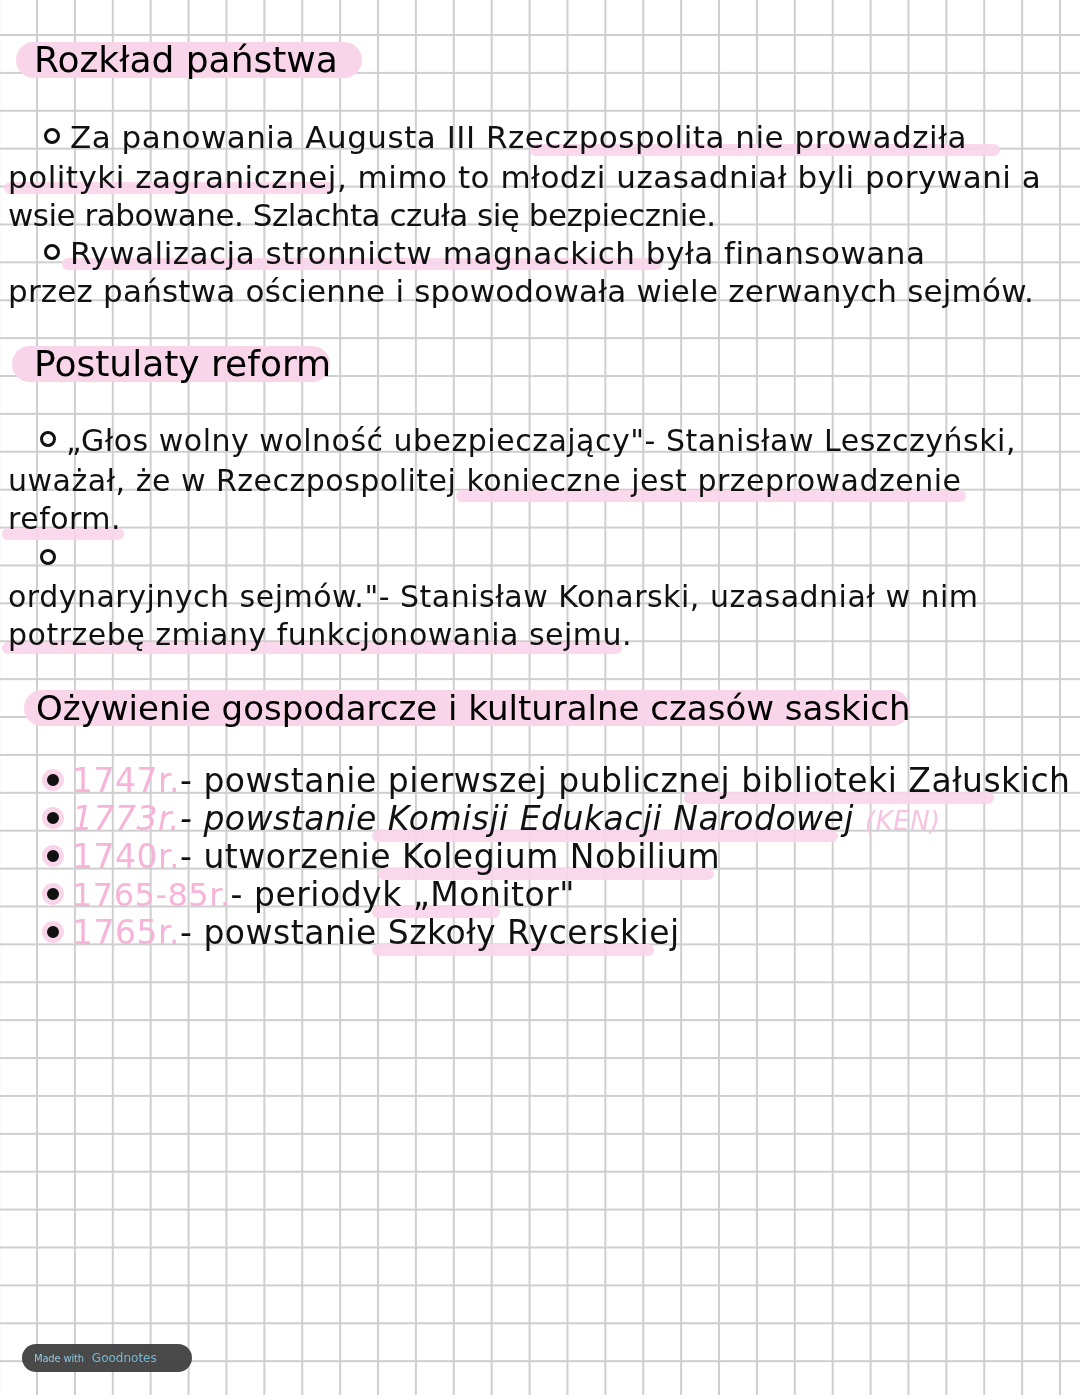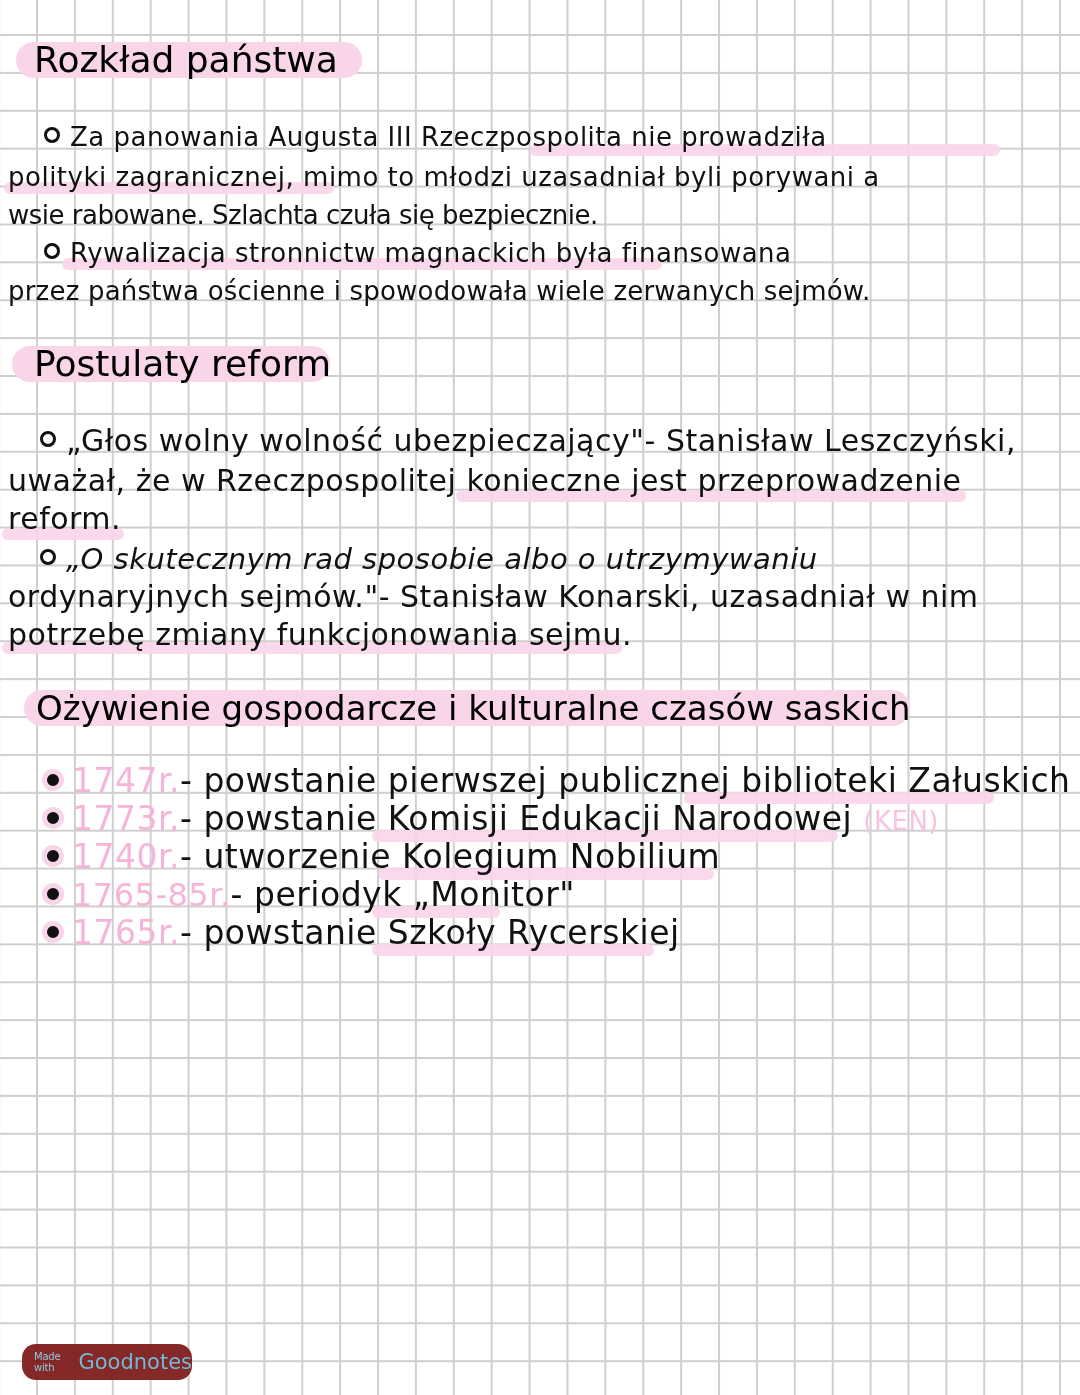--- a/index.html
+++ b/index.html
@@ -9,21 +9,21 @@
       background-image:
         linear-gradient(to right, #cfcfcf 0, #cfcfcf 2px, transparent 2px),
         linear-gradient(to bottom, #cfcfcf 0, #cfcfcf 2px, transparent 2px);
       background-size: 37.9px 37.9px;
       background-position: 36px 34px;
       font-family: "DejaVu Sans", sans-serif;
       color: #111;
     }
     .line {
       position: absolute; white-space: nowrap;
-      font-size: 26px; line-height: 38px; letter-spacing: 0.5px;
+      font-size: 31px; line-height: 38px; letter-spacing: 0.5px;
       color: #111;
     }
     .hl-head {
       position: absolute; background: #f9d5ea; border-radius: 22px; height: 36px;
     }
     .hl-under {
       position: absolute; background: #f9d5ea; border-radius: 10px; height: 12px; opacity: 0.9;
     }
     .heading {
       position: absolute; white-space: nowrap; font-size: 36px; line-height: 44px; color: #000000;
@@ -34,26 +34,26 @@
       position: relative; top: -3px;
     }
     .bullet-small {
       display: inline-block; width: 10px; height: 10px; border-radius: 50%;
       border: 3px solid #111; vertical-align: middle; margin-right: 10px; position: relative; top: -4px;
     }
     .date { color: #f6b4d8; }
     .pinknote { color: #f6c4e1; }
     .list-line { font-size: 33px; text-align: right; }
     .watermark {
-      position: absolute; left: 22px; top: 1344px; width: 170px; height: 36px;
-      background: #7f1d1d; border-radius: 14px; opacity: 0.95;
+      position: absolute; left: 22px; top: 1344px; width: 170px; height: 28px;
+      background: #404040; border-radius: 14px; opacity: 0.95;
       display: flex; align-items: center; padding-left: 12px; box-sizing: border-box;
     }
     .wm-small { font-size: 10px; color: #8ec6dd; margin-right: 8px; letter-spacing: -0.2px; }
-    .wm-big { font-size: 21px; color: #6fb6d2; }
+    .wm-big { font-size: 12px; color: #6fb6d2; }
     .italic { font-style: italic; }
   </style>
 </head>
 <body>
 
 <div class="hl-head" style="left:16px; top:42px; width:346px;"></div>
 <div class="heading" style="left:34px; top:38px;">Rozkład państwa</div>
 
 <div class="hl-under" style="left:530px; top:144px; width:470px;"></div>
 <div class="hl-under" style="left:4px; top:182px; width:330px;"></div>
@@ -77,39 +77,39 @@
 <div class="hl-under" style="left:2px; top:528px; width:122px;"></div>
 <div class="hl-under" style="left:2px; top:642px; width:620px;"></div>
 
 <div class="line" style="left:40px; top:422px; font-size:30px;">
   <span class="bullet-small"></span><span>„Głos wolny wolność ubezpieczający"- Stanisław Leszczyński,</span>
 </div>
 <div class="line" style="left:8px; top:462px; font-size:30px;">uważał, że w Rzeczpospolitej konieczne jest przeprowadzenie</div>
 <div class="line" style="left:8px; top:500px; font-size:30px;text-align:center;">reform.</div>
 
 <div class="line italic" style="left:40px; top:540px; font-size:29px;">
-  <span class="bullet-small"></span><span>„O skutecznym rad sposobie albo o utrzymywaniu</span>
+  <span class="bullet-small"></span>
 </div>
 <div class="line" style="left:8px; top:578px; font-size:30px;">ordynaryjnych sejmów."- Stanisław Konarski, uzasadniał w nim</div>
 <div class="line" style="left:8px; top:616px; font-size:30px;">potrzebę zmiany funkcjonowania sejmu.</div>
 
 <div class="hl-head" style="left:24px; top:690px; width:886px;"></div>
 <div class="heading" style="left:36px; top:686px; font-size:34px;">Ożywienie gospodarcze i kulturalne czasów saskich</div>
 
 <div class="hl-under" style="left:684px; top:792px; width:310px;"></div>
 <div class="hl-under" style="left:372px; top:830px; width:466px;"></div>
 <div class="hl-under" style="left:378px; top:868px; width:336px;"></div>
 <div class="hl-under" style="left:372px; top:906px; width:128px;"></div>
 <div class="hl-under" style="left:372px; top:944px; width:282px;"></div>
 
 <div>
   <div class="line list-line" style="left:42px; top:762px;">
     <span class="bullet"></span><span class="date">1747r.</span><span>- powstanie pierwszej publicznej biblioteki Załuskich</span>
   </div>
-  <div class="line list-line" style="left:42px; top:800px;">
+  <div class="line list-line" style="left:42px; top:800px;font-style:italic;">
     <span class="bullet"></span><span class="date">1773r.</span><span>- powstanie Komisji Edukacji Narodowej</span> <span class="pinknote" style="font-size:26px;">(KEN)</span>
   </div>
   <div class="line list-line" style="left:42px; top:838px;">
     <span class="bullet"></span><span class="date">1740r.</span><span>- utworzenie Kolegium Nobilium</span>
   </div>
   <div class="line list-line" style="left:42px; top:876px;">
     <span class="bullet"></span><span class="date" style="font-size:32px;">1765-85r.</span><span>- periodyk „Monitor"</span>
   </div>
   <div class="line list-line" style="left:42px; top:914px;">
     <span class="bullet"></span><span class="date">1765r.</span><span>- powstanie Szkoły Rycerskiej</span>

